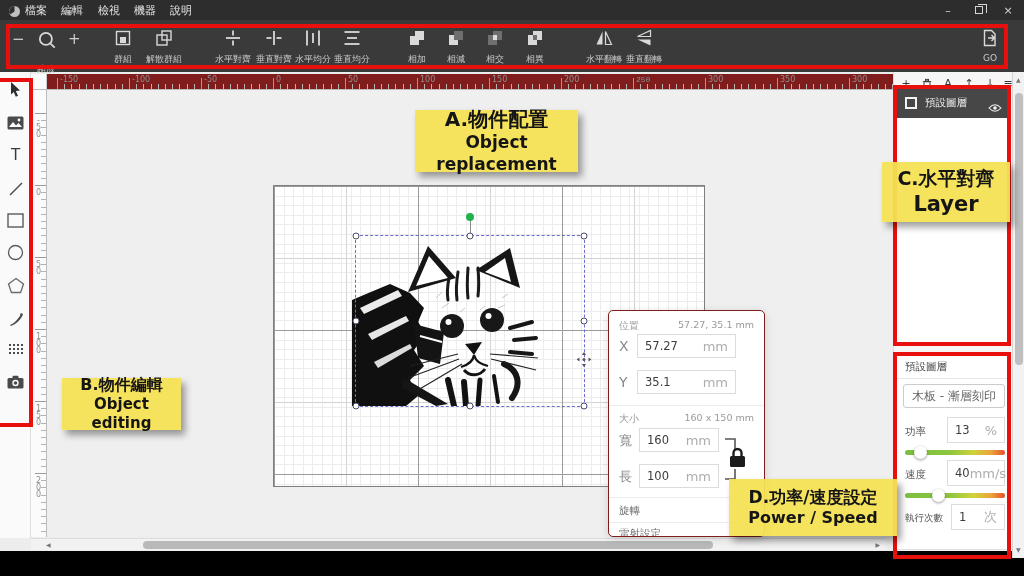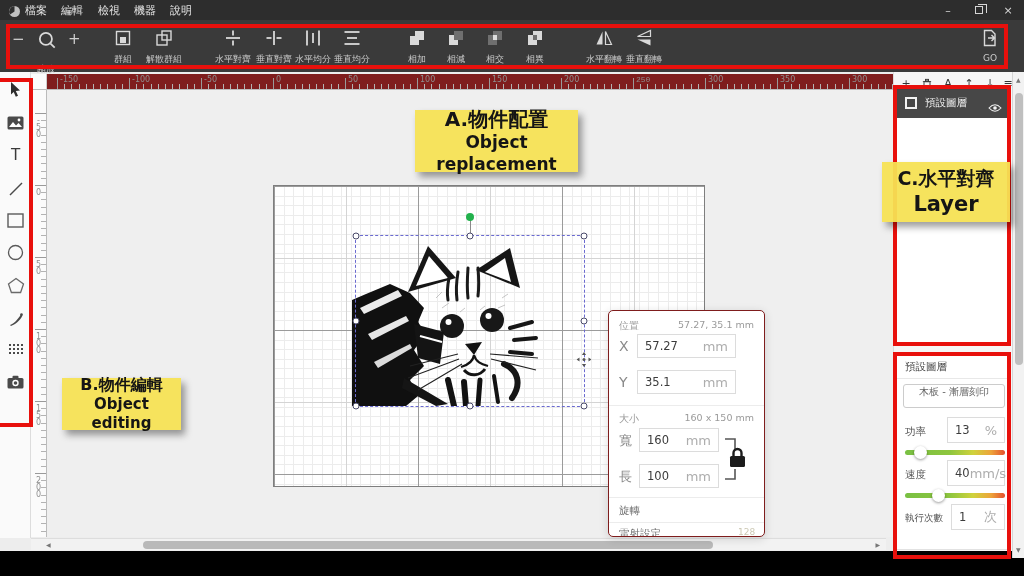--- a/index.html
+++ b/index.html
@@ -66,21 +66,21 @@
 .rightcol{position:absolute;left:893px;top:72px;width:119px;height:479px;background:#f6f6f6;border-left:1px solid #ddd;z-index:4}
 .lyr-ico{position:absolute;top:5px;width:14px;text-align:center;font-size:11px;color:#333}
 .layerlist{position:absolute;left:2px;top:15px;width:115px;height:258px;background:#fff;border:1px solid #e2e2e2}
 .layerrow{position:absolute;left:0;top:0;width:100%;height:30px;background:#474747;display:flex;align-items:center}
 .lyr-check{width:12px;height:12px;border:2px solid #f2f2f2;margin-left:8px;background:#474747}
 .lyr-name{margin-left:8px;font-size:10.5px;color:#f2f2f2}
 .lyr-eye{position:absolute;right:8px;top:10px}
 .setpanel{position:absolute;left:2px;top:280px;width:115px;height:198px;background:#fff;border:1px solid #e2e2e2}
 .sp-head{position:absolute;left:8px;top:7px;font-size:10.5px;color:#444}
 .sp-div{position:absolute;left:0;top:25px;width:100%;height:1px;background:#e8e8e8}
-.sp-select{position:absolute;left:6px;top:31px;width:102px;height:24px;border:1px solid #ccc;border-radius:3px;background:#fff;display:flex;align-items:flex-start;justify-content:center;font-size:10px;color:#666}
+.sp-select{position:absolute;left:6px;top:31px;width:102px;height:24px;border:1px solid #ccc;border-radius:3px;background:#fff;display:flex;align-items:center;justify-content:center;font-size:12px;color:#666}
 .sp-label{position:absolute;left:8px;font-size:10.5px;color:#555}
 .slider{position:absolute;left:8px;width:100px;height:5px;border-radius:3px;background:linear-gradient(90deg,#79c043 0%,#8ec63e 45%,#cfd23c 68%,#eda43a 86%,#e4502e 100%)}
 .knob{position:absolute;top:-4px;width:13px;height:13px;border-radius:50%;background:#fff;box-shadow:0 1px 3px rgba(0,0,0,.4)}
 
 .hscroll{position:absolute;left:31px;top:538px;width:855px;height:12px;background:#f2f2f2;border-top:1px solid #ddd;z-index:4}
 .hthumb{position:absolute;left:112px;top:2px;width:570px;height:8px;background:#b9b9b9;border-radius:4px}
 .vscroll{position:absolute;left:1012px;top:72px;width:12px;height:486px;background:#f2f2f2;border-left:1px solid #d5d5d5;z-index:6}
 .vthumb{position:absolute;left:2px;top:21px;width:8px;height:272px;background:#bfbfbf;border-radius:4px}
 .scroll-arr{position:absolute;font-size:6px;color:#777;line-height:6px}
 .blackbar{position:absolute;left:0;top:551px;width:1024px;height:25px;background:#000;z-index:5}
@@ -523,14 +523,18 @@
     <span style="font-size:17px">Object replacement</span>
   </div>
   <div class="ylabel" style="left:62px;top:378px;width:119px;height:52px">
     <span style="font-size:16px">B.物件編輯</span>
     <span style="font-size:15px">Object editing</span>
   </div>
   <div class="ylabel" style="left:882px;top:162px;width:128px;height:60px;z-index:9">
     <span style="font-size:19px">C.水平對齊</span>
     <span style="font-size:21px">Layer</span>
   </div>
+  <div class="ylabel" style="left:729px;top:479px;width:168px;height:57px">
+    <span style="font-size:17px">D.功率/速度設定</span>
+    <span style="font-size:16px">Power / Speed</span>
+  </div>
 
 </div>
 
 </body></html>

